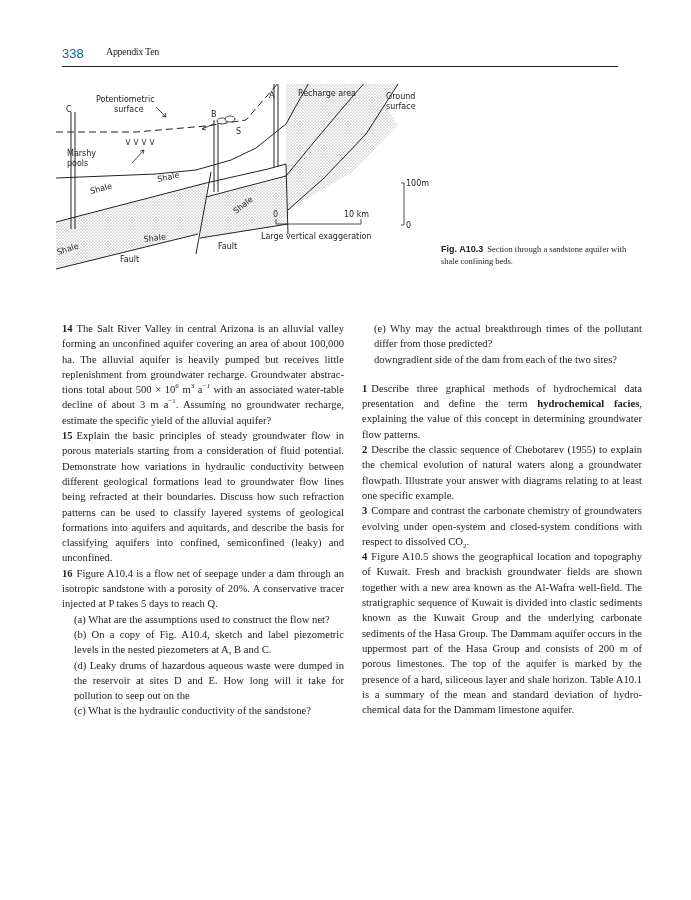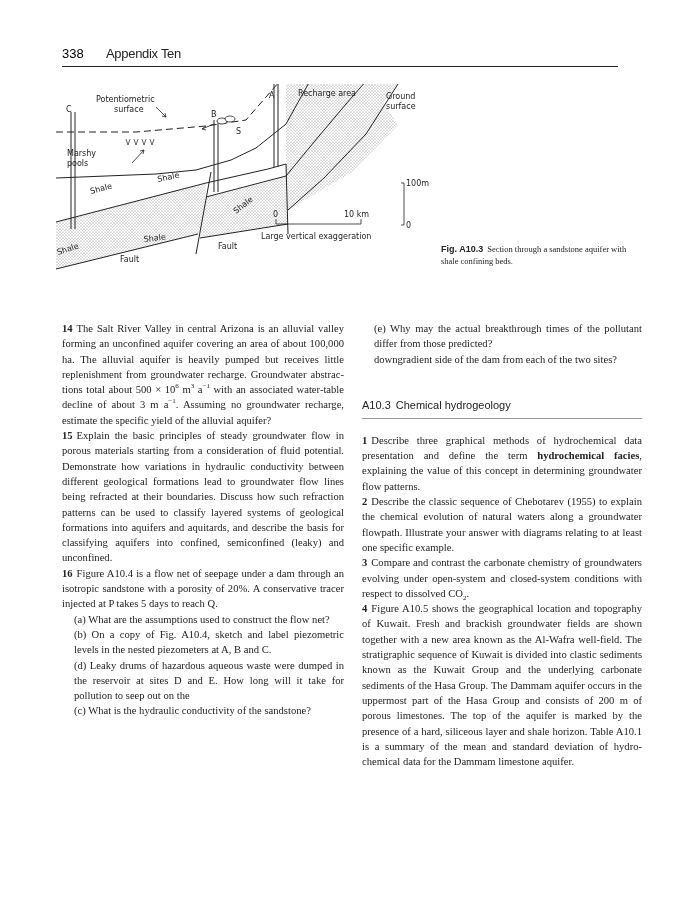--- a/index.html
+++ b/index.html
@@ -1,19 +1,19 @@
 <!DOCTYPE html>
 <html><head>
 <meta charset="utf-8">
 <style>
   html, body { margin: 0; padding: 0; background: #ffffff; }
   body { width: 691px; height: 900px; position: relative; overflow: hidden; color: #1a1a1a; }
   .running-head { position: absolute; left: 62px; top: 44px; width: 556px; height: 22px; border-bottom: 1px solid #222; }
-  .page-number { position: absolute; left: 0; top: 2px; font-family: "Liberation Sans", sans-serif; font-size: 13px; color: #000000; }
-  .chapter-title { position: absolute; left: 44px; top: 2px; font-family: Liberation Sans, sans-serif; font-size: 13px; color: #222; letter-spacing: -0.3px; }
+  .page-number { position: absolute; left: 0; top: 2px; font-family: "Liberation Sans", sans-serif; font-size: 13px; color: #0369a1; }
+  .chapter-title { position: absolute; left: 44px; top: 2px; font-family: Liberation Serif, serif; font-size: 10px; color: #222; letter-spacing: -0.3px; }
   .figure { position: absolute; left: 56px; top: 84px; width: 420px; height: 190px; }
   .figure svg { width: 420px; height: 190px; display: block; }
   .fig-text { font-family: "DejaVu Sans", sans-serif; font-size: 8px; fill: #222; }
   .caption { position: absolute; left: 441px; top: 243px; width: 200px; font-family: "Liberation Serif", serif; font-size: 8.5px; line-height: 12px; color: #222; }
   .caption .cap-label { font-family: "Liberation Sans", sans-serif; font-weight: bold; font-size: 9px; margin-right: 4px; margin-top: 20px; }
   .col { position: absolute; top: 321px; width: 282px; font-family: "Liberation Serif", serif; font-size: 10.6px; line-height: 15.3px; color: #222; text-align: justify; }
   .col-left { left: 62px; }
   .col-right { left: 362px; width: 280px; }
   .col p { margin: 0; hyphens: manual; }
   .col .num { font-weight: bold; margin-right: 4px; }
@@ -143,23 +143,20 @@
   <p class="sub">(a) What are the assumptions used to construct the flow net?</p>
   <p class="sub">(b) On a copy of Fig. A10.4, sketch and label piezometric levels in the nested piezometers at A, B and C.</p>
   <p class="sub">(d) Leaky drums of hazardous aqueous waste were dumped in the reservoir at sites D and E. How long will it take for pollution to seep out on the</p>
   <p class="sub">(c) What is the hydraulic conductivity of the sandstone?</p>
 </div>
 
 <div class="col col-right">
   <p class="sub">(e) Why may the actual breakthrough times of the pollutant differ from those predicted?</p>
   <p class="sub">downgradient side of the dam from each of the two sites?</p>
 
-  <h2 class="section-heading">
-    <span class="sec-num">A10.3</span><span>Chemical hydrogeology</span>
-  </h2>
   <div class="gap-after-heading"></div>
 
   <p>
     <span class="num">1</span><span>Describe three graphical methods of hydrochem­ical data presentation and define the term </span><b class="term">hydro­chemical facies</b><span>, explaining the value of this concept in determining groundwater flow patterns.</span>
   </p>
   <p>
     <span class="num">2</span><span>Describe the classic sequence of Chebotarev (1955) to explain the chemical evolution of natural waters along a groundwater flowpath. Illustrate your answer with diagrams relating to at least one specific example.</span>
   </p>
   <p>
     <span class="num">3</span><span>Compare and contrast the carbonate chemistry of groundwaters evolving under open-system and closed-system conditions with respect to dissolved CO</span><sub>2</sub><span>.</span>

